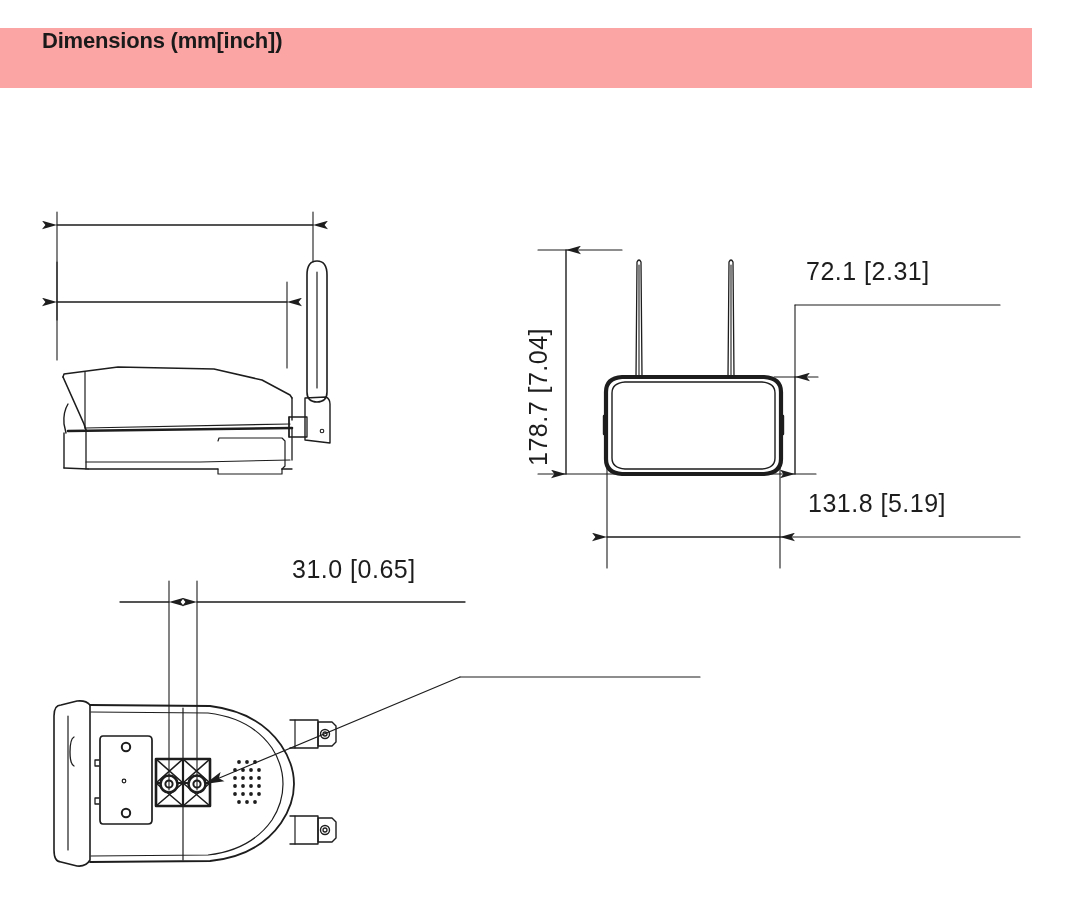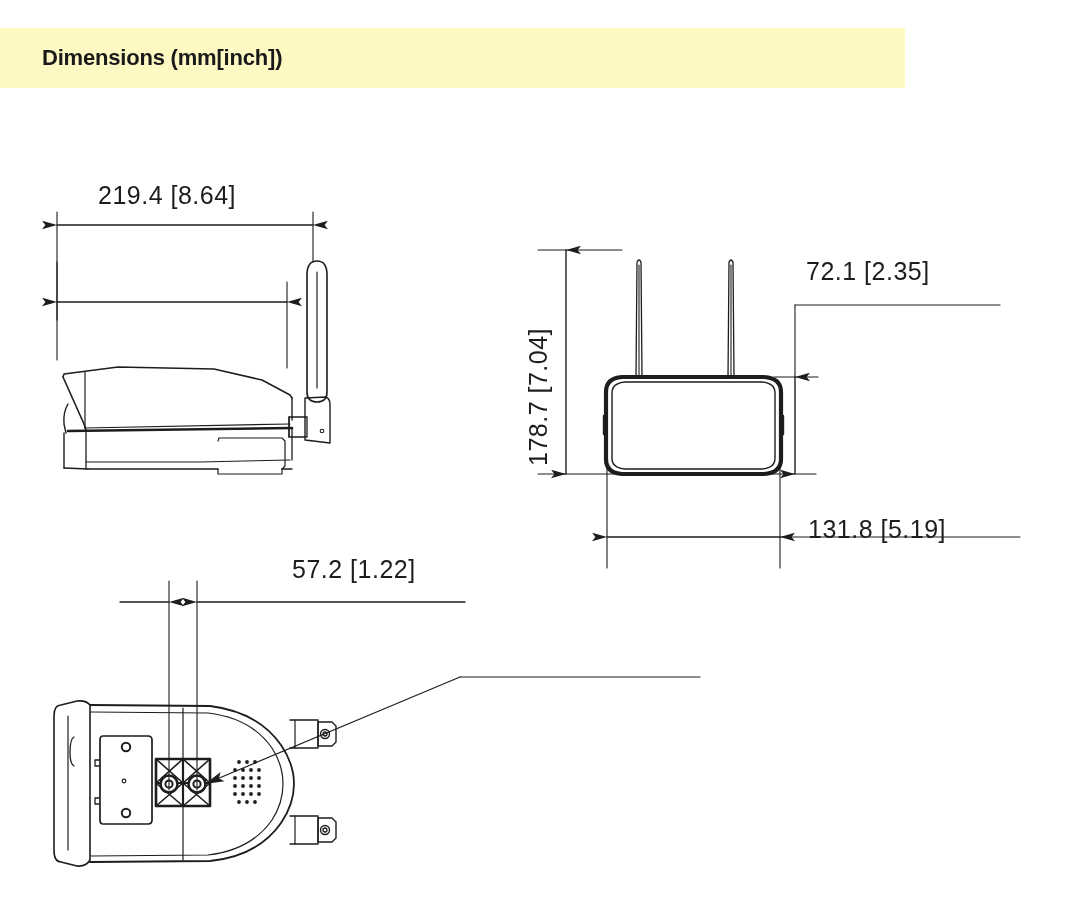--- a/index.html
+++ b/index.html
@@ -18,25 +18,25 @@
     position: relative;
     width: 1076px;
     height: 907px;
     background: #ffffff;
   }
   
   #section-header {
     position: absolute;
     left: 0;
     top: 28px;
-    width: 905px;
+    width: 1032px;
     height: 60px;
-    background: #fef9c3;
+    background: #fca5a5;
     display: flex;
-    align-items: center;
+    align-items: flex-start;
   }
   #section-header-title {
     margin-left: 42px;
     font-size: 22px;
     font-weight: bold;
     color: #1a1a1a;
     letter-spacing: -0.2px;
     font-family: "Liberation Sans", sans-serif;
   }
   
@@ -256,25 +256,24 @@
       </g>
 
       <g>
         <path d="M460,677 L700,677" stroke-width="1.1"></path>
         <path d="M460,677 L205,784" stroke-width="1.1" marker-end="url(#arrDiag)"></path>
       </g>
 
     </g>
   </svg>
 
-  <div class="dim-text" style="left:98px; top:181px;">219.4  [8.64]</div>
 
 
   <div class="dim-text vertical" style="left:524px; top:466px;">178.7  [7.04]</div>
 
-  <div class="dim-text" style="left:806px; top:257px;">72.1  [2.35]</div>
-
-  <div class="dim-text" style="left:808px; top:515px;">131.8  [5.19]</div>
-
-  <div class="dim-text" style="left:292px; top:555px;">57.2  [1.22]</div>
+  <div class="dim-text" style="left:806px; top:257px;">72.1  [2.31]</div>
+
+  <div class="dim-text" style="left:808px; top:489px;">131.8  [5.19]</div>
+
+  <div class="dim-text" style="left:292px; top:555px;">31.0  [0.65]</div>
 
 
 </div>
 
 </body></html>

